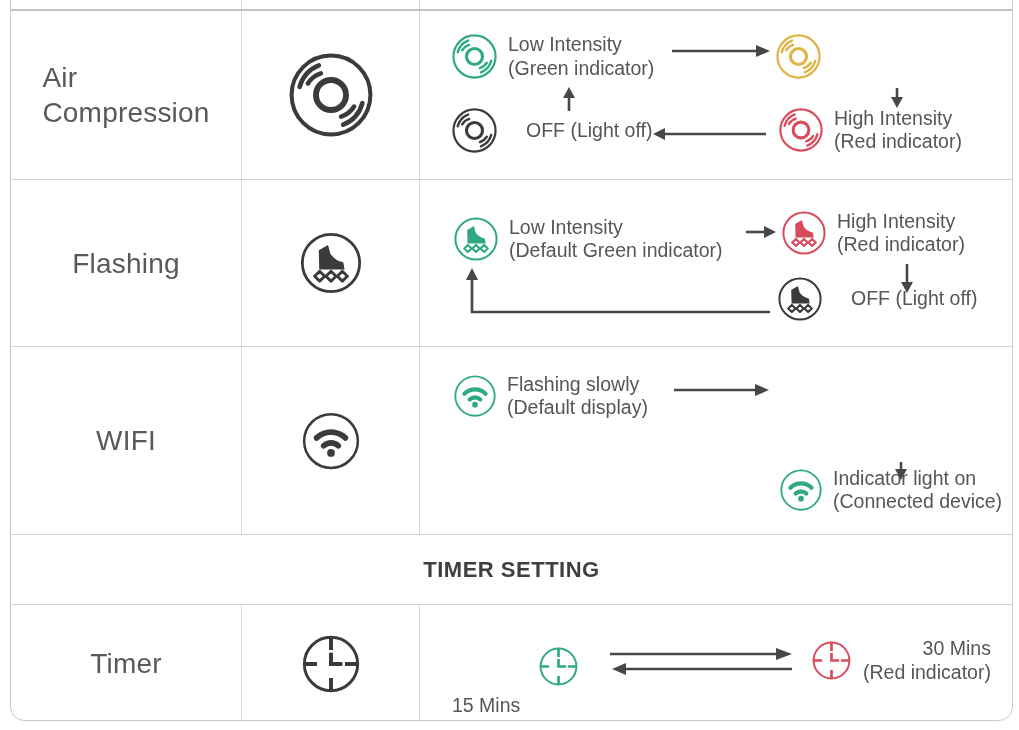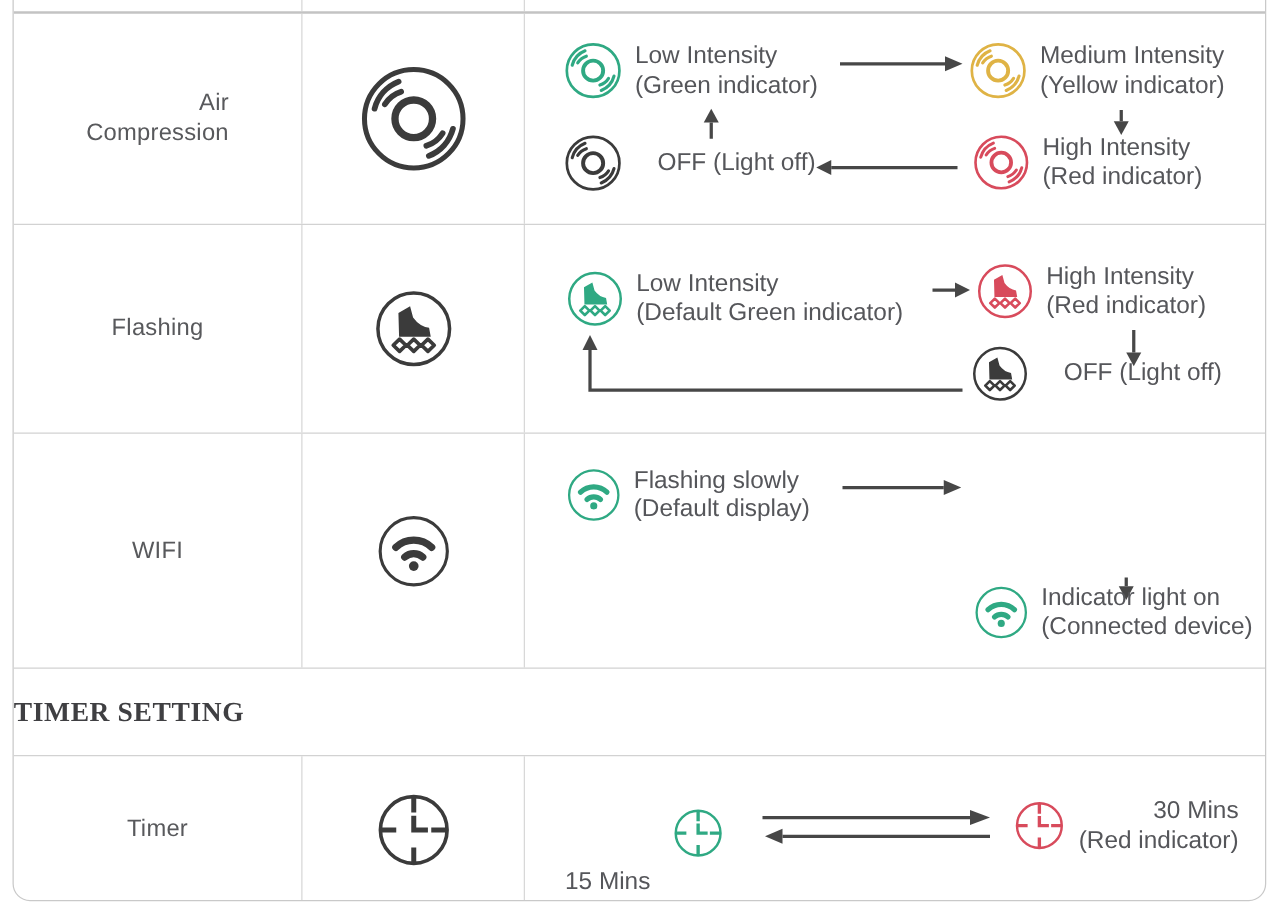--- a/index.html
+++ b/index.html
@@ -18,23 +18,23 @@
   .row0{top:0;height:38px;}
   .row1{top:38px;height:170px;border-top:2px solid #c3c3c3;}
   .row2{top:208px;height:167px;border-top:1px solid #d2d2d2;}
   .row3{top:375px;height:188px;border-top:1px solid #d2d2d2;}
   .rowh{top:563px;height:70px;border-top:1px solid #d2d2d2;}
   .row5{top:633px;height:118px;border-top:1px solid #d2d2d2;}
   .cell{position:absolute;top:0;height:100%;box-sizing:border-box;}
   .c1{left:0;width:230px;display:flex;align-items:center;justify-content:center;}
   .c2{left:230px;width:178px;border-left:1px solid #d8d8d8;display:flex;align-items:center;justify-content:center;}
   .c3{left:408px;width:595px;border-left:1px solid #d8d8d8;}
-  .chdr{left:0;width:100%;display:flex;align-items:center;justify-content:flex-start;font-family:Liberation Serif, serif;}
+  .chdr{left:0;width:100%;display:flex;align-items:center;justify-content:center;}
   .rowlabel{
-    font-size:19px;color:#58595c;text-align:right;line-height:1.25;
+    font-size:28px;color:#58595c;text-align:left;line-height:1.25;
     white-space:pre-line;letter-spacing:0.2px;
   }
   .hdrlabel{font-size:22px;font-weight:700;color:var(--header_text,#3f3f42);letter-spacing:0.5px;}
   .flow{position:relative;width:100%;height:100%;}
   .alayer{position:absolute;left:0;top:0;}
   .aline{stroke:var(--arrow,#474747);stroke-width:2.6;fill:none;}
   .ahead{fill:var(--arrow,#474747);stroke:none;}
   .node{position:absolute;display:flex;align-items:center;gap:10px;}
   .node.top{align-items:flex-start;}
   .node.tight{gap:6px;}
@@ -117,22 +117,20 @@
             </span>
           <span class="nlabel">Low Intensity
 (Green indicator)</span>
         </div>
         <div class="node c-yellow" style="left:355px;top:22px;height:47px;">
           <span class="ficon" style="width:47px;height:47px;">
               <svg viewBox="0 0 48 48">
                 <use href="#i-air"></use>
               </svg>
             </span>
-          <span class="nlabel">Medium Intensity
-(Yellow indicator)</span>
         </div>
         <div class="node c-red" style="left:358px;top:96px;height:46px;">
           <span class="ficon" style="width:46px;height:46px;">
               <svg viewBox="0 0 48 48">
                 <use href="#i-air"></use>
               </svg>
             </span>
           <span class="nlabel">High Intensity
 (Red indicator)</span>
         </div>

